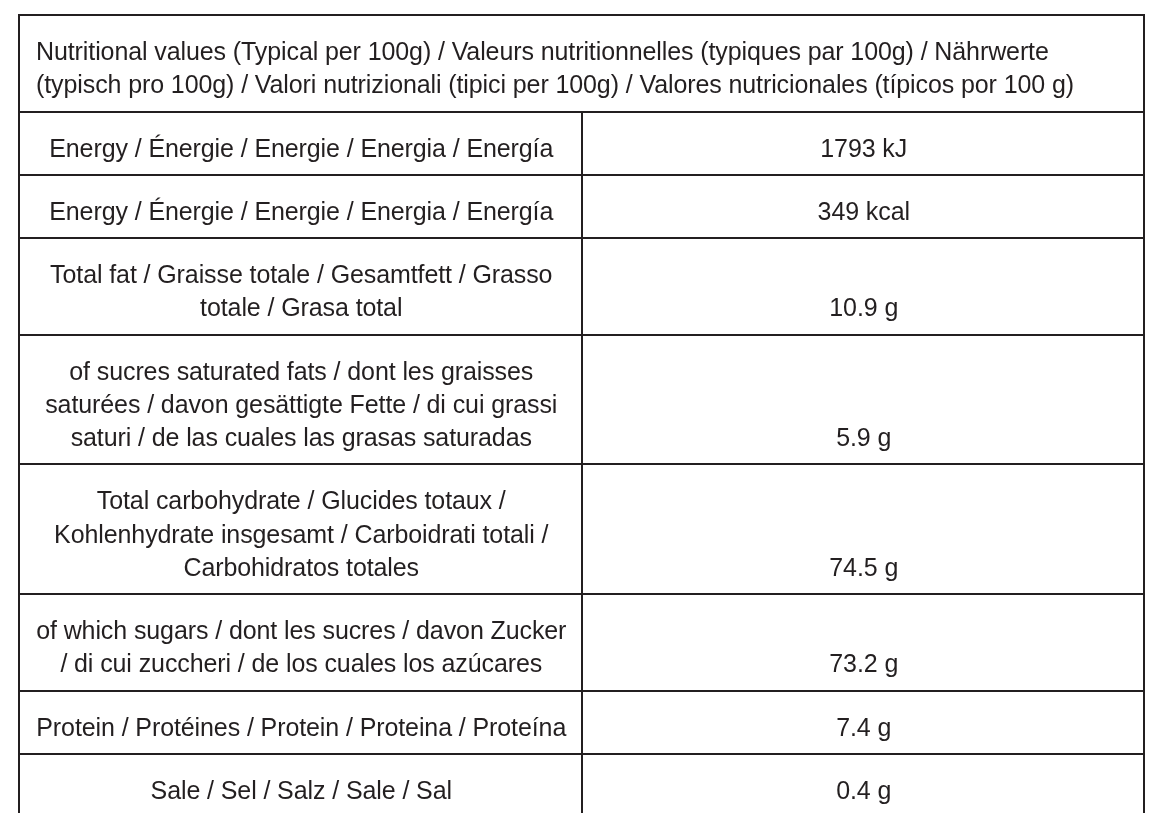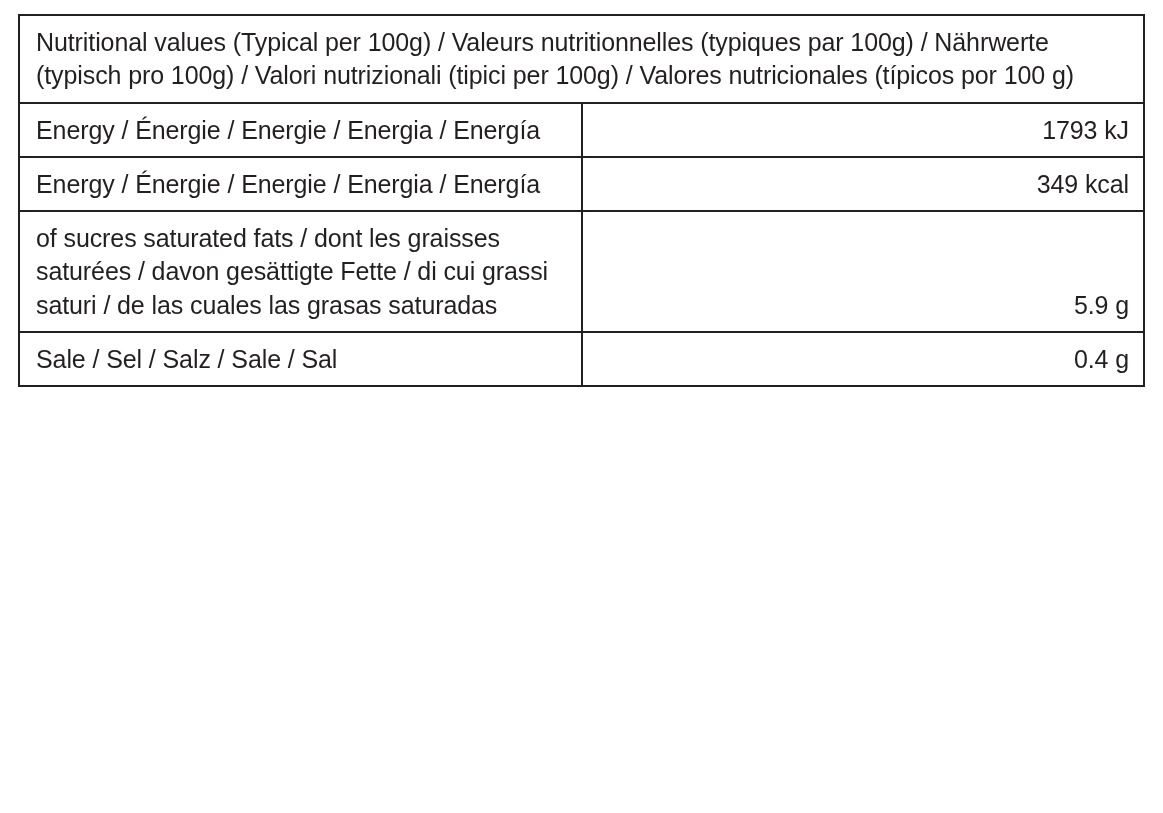--- a/index.html
+++ b/index.html
@@ -23,43 +23,43 @@
   }
   table.nutrition {
     width: 1127px;
     border-collapse: collapse;
     table-layout: fixed;
     border: 2.5px solid #231f20;
   }
   table.nutrition td {
     border: 2.5px solid #231f20;
     vertical-align: bottom;
-    padding: 10px 14px 9px 16px;
+    padding: 19px 14px 9px 16px;
     font-size: 25px;
     line-height: 1.33;
     font-weight: 300;
     letter-spacing: -0.1px;
   }
   td.header-cell {
     font-weight: 700;
     font-size: 25.5px;
     line-height: 1.42;
     vertical-align: top;
     padding: 16px 16px 14px 16px;
     letter-spacing: -0.2px;
   }
   td.value {
     width: 168px;
-    text-align: right;
+    text-align: center;
     padding-right: 18px;
     white-space: nowrap;
     margin-top: 12px;
   }
   td.label {
-    text-align: left;
+    text-align: center;
     margin-left: 12px;
   }
   .two-line { min-height: 84px; }
 </style>
 </head>
 <body>
 
 <div class="page">
   <table class="nutrition">
     <tbody>
@@ -68,22 +68,38 @@
       </tr>
       <tr>
         <td class="label">Energy / Énergie / Energie / Energia / Energía</td>
         <td class="value">1793 kJ</td>
       </tr>
       <tr>
         <td class="label">Energy / Énergie / Energie / Energia / Energía</td>
         <td class="value">349 kcal</td>
       </tr>
       <tr>
+        <td class="label">Total fat / Graisse totale / Gesamtfett / Grasso totale / Grasa total</td>
+        <td class="value">10.9 g</td>
+      </tr>
+      <tr>
         <td class="label two-line">of sucres saturated fats / dont les graisses saturées / davon gesättigte Fette / di cui grassi saturi / de las cuales las grasas saturadas</td>
         <td class="value">5.9 g</td>
+      </tr>
+      <tr>
+        <td class="label two-line">Total carbohydrate / Glucides totaux / Kohlenhydrate insgesamt / Carboidrati totali / Carbohidratos totales</td>
+        <td class="value">74.5 g</td>
+      </tr>
+      <tr>
+        <td class="label two-line">of which sugars / dont les sucres / davon Zucker / di cui zuccheri / de los cuales los azúcares</td>
+        <td class="value">73.2 g</td>
+      </tr>
+      <tr>
+        <td class="label">Protein / Protéines / Protein / Proteina / Proteína</td>
+        <td class="value">7.4 g</td>
       </tr>
       <tr>
         <td class="label">Sale / Sel / Salz / Sale / Sal</td>
         <td class="value">0.4 g</td>
       </tr>
     </tbody>
   </table>
 </div>
 
 </body></html>

